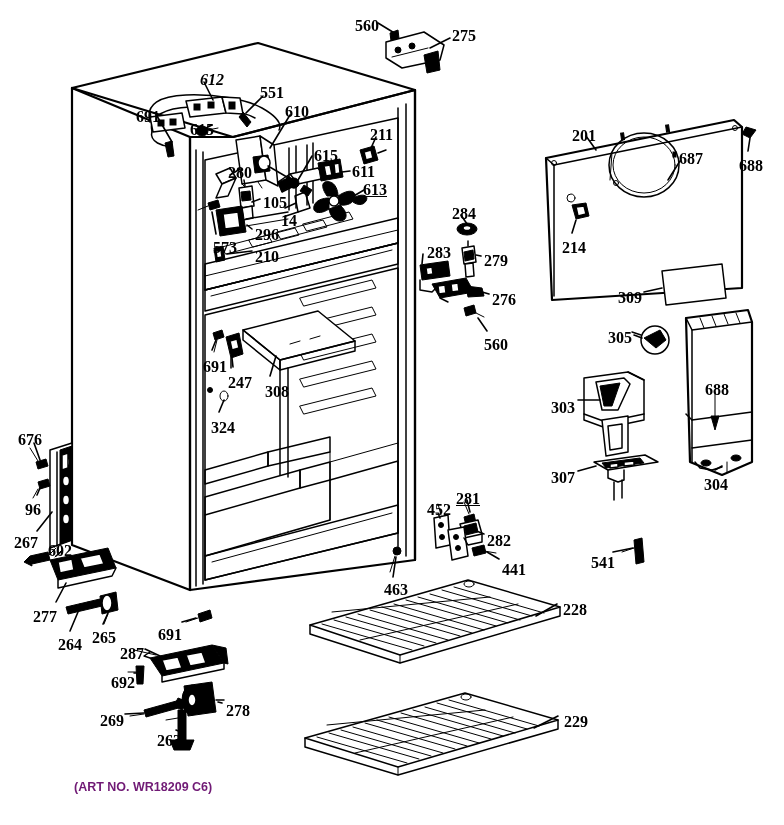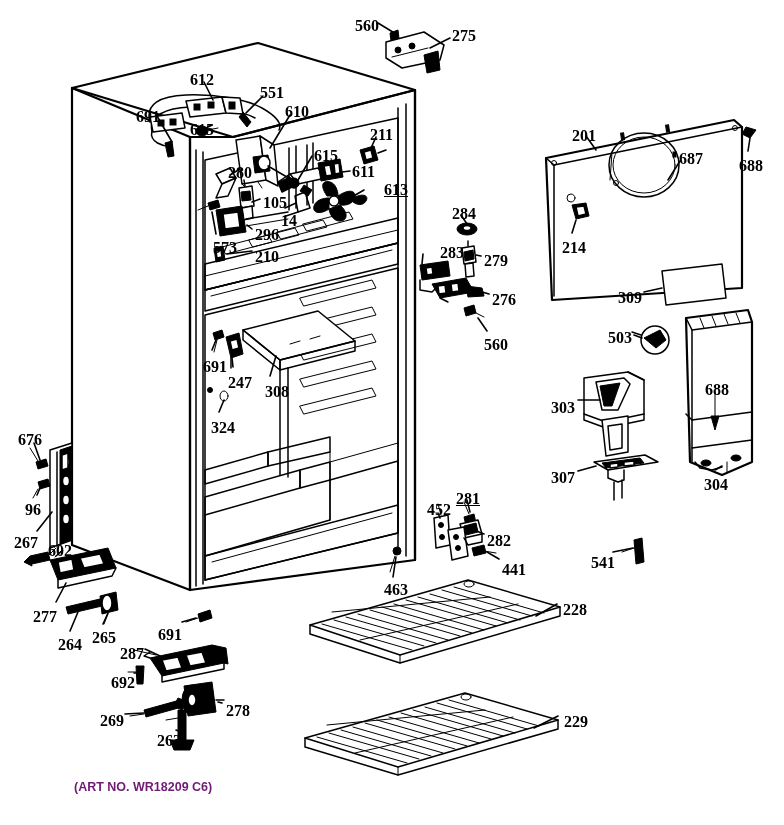--- a/index.html
+++ b/index.html
@@ -557,46 +557,46 @@
     <path class="lead" d="M222 703 L218 702"></path>
     <path class="lead" d="M181 732 L176 730"></path>
     <path class="lead" d="M558 716 L534 728"></path>
   </g>
 
 </svg>
 
 <div id="callout-layer">
       <div class="callout" style="left: 355px; top: 18px;">560</div>
       <div class="callout" style="left: 452px; top: 28px;">275</div>
-      <div class="callout" style="left: 190px; top: 72px;">612</div>
+      <div class="callout" style="left: 200px; top: 72px; font-style: italic;">612</div>
       <div class="callout" style="left: 260px; top: 85px;">551</div>
       <div class="callout" style="left: 285px; top: 104px;">610</div>
       <div class="callout" style="left: 136px; top: 109px;">691</div>
       <div class="callout" style="left: 190px; top: 122px;">615</div>
       <div class="callout" style="left: 370px; top: 127px;">211</div>
       <div class="callout" style="left: 314px; top: 148px;">615</div>
       <div class="callout" style="left: 352px; top: 164px;">611</div>
       <div class="callout" style="left: 228px; top: 165px;">280</div>
-      <div class="callout" style="left: 384px; top: 182px; text-decoration: underline;">613</div>
+      <div class="callout" style="left: 363px; top: 182px; text-decoration: underline;">613</div>
       <div class="callout" style="left: 263px; top: 195px;">105</div>
       <div class="callout" style="left: 452px; top: 206px;">284</div>
       <div class="callout" style="left: 281px; top: 213px;">14</div>
       <div class="callout" style="left: 255px; top: 227px;">296</div>
-      <div class="callout" style="left: 440px; top: 245px;">283</div>
+      <div class="callout" style="left: 427px; top: 245px;">283</div>
       <div class="callout" style="left: 484px; top: 253px; text-align: center;">279</div>
       <div class="callout" style="left: 213px; top: 240px;">573</div>
       <div class="callout" style="left: 255px; top: 249px;">210</div>
       <div class="callout" style="left: 572px; top: 128px;">201</div>
       <div class="callout" style="left: 679px; top: 151px;">687</div>
       <div class="callout" style="left: 739px; top: 158px;">688</div>
       <div class="callout" style="left: 562px; top: 240px;">214</div>
       <div class="callout" style="left: 618px; top: 290px;">309</div>
       <div class="callout" style="left: 492px; top: 292px;">276</div>
       <div class="callout" style="left: 484px; top: 337px;">560</div>
-      <div class="callout" style="left: 608px; top: 330px;">503</div>
+      <div class="callout" style="left: 608px; top: 330px;">305</div>
       <div class="callout" style="left: 705px; top: 382px;">688</div>
       <div class="callout" style="left: 551px; top: 400px;">303</div>
       <div class="callout" style="left: 704px; top: 477px;">304</div>
       <div class="callout" style="left: 551px; top: 470px;">307</div>
       <div class="callout" style="left: 203px; top: 359px;">691</div>
       <div class="callout" style="left: 228px; top: 375px;">247</div>
       <div class="callout" style="left: 265px; top: 384px;">308</div>
       <div class="callout" style="left: 211px; top: 420px;">324</div>
       <div class="callout" style="left: 18px; top: 432px;">676</div>
       <div class="callout" style="left: 25px; top: 502px;">96</div>

